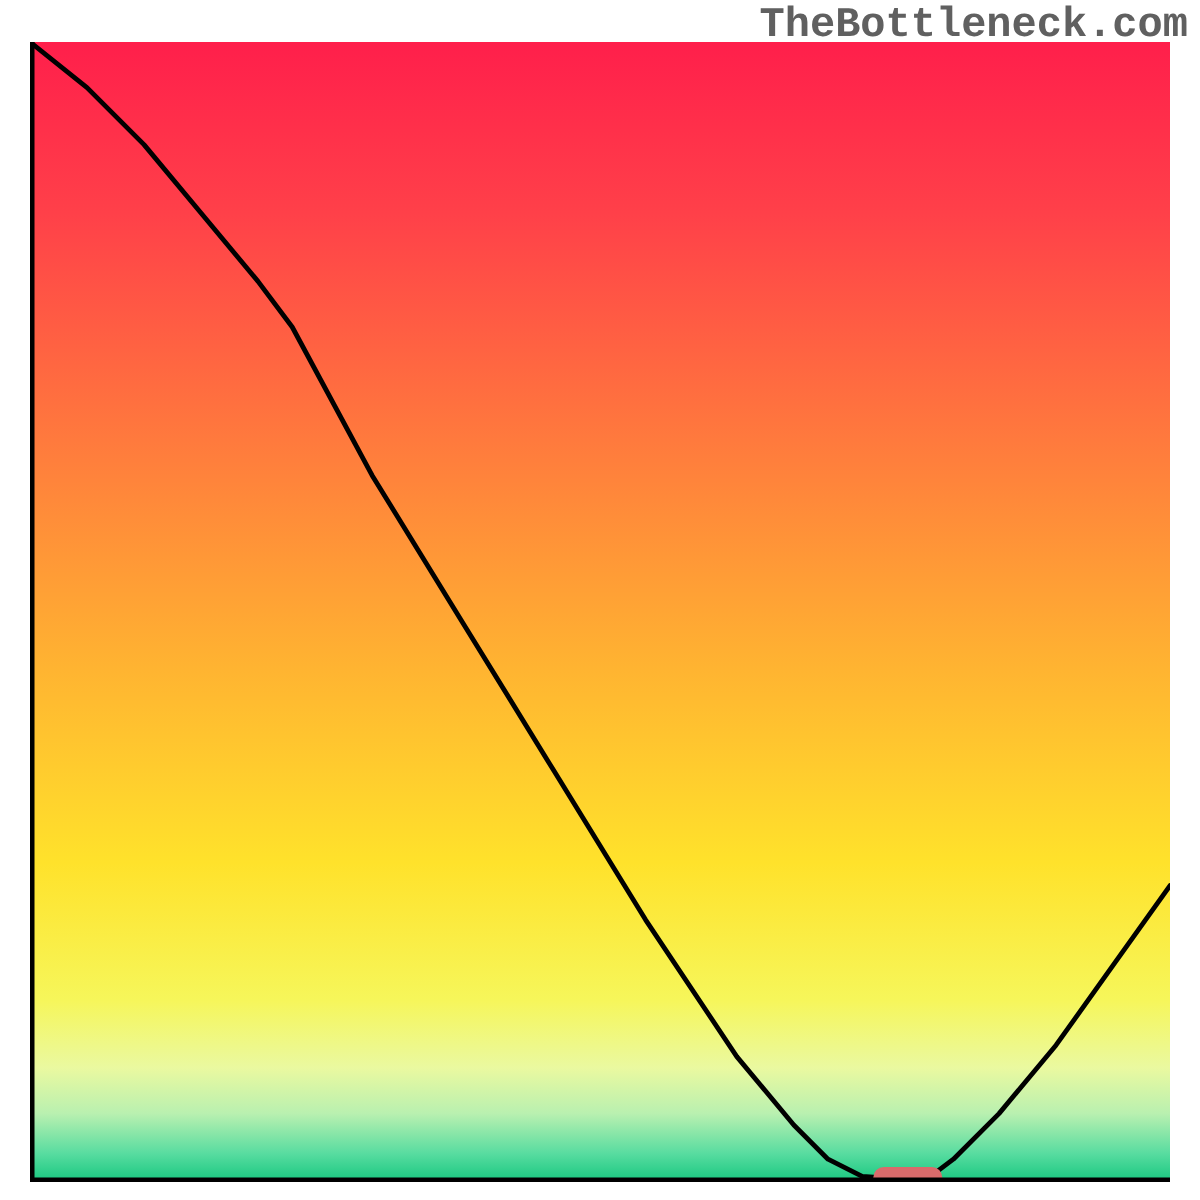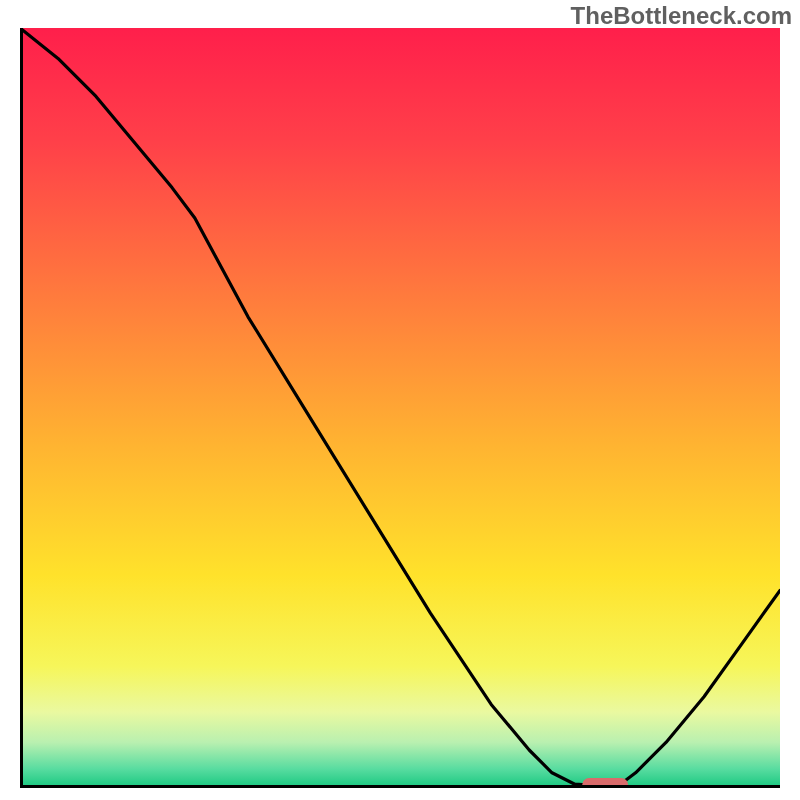--- a/index.html
+++ b/index.html
@@ -8,22 +8,22 @@
     width: 800px;
     height: 800px;
     background: #ffffff;
     position: relative;
     overflow: hidden;
   }
   .watermark {
     position: absolute;
     top: 2px;
     right: 8px;
-    font-family: Liberation Sans, sans-serif;
-    font-size: 24px;
+    font-family: Liberation Mono, monospace;
+    font-size: 28px;
     font-weight: 600;
     color: #606060;
     z-index: 10;
   }
   .plot-area {
     position: absolute;
     left: 20px;
     top: 28px;
     width: 760px;
     height: 760px;

